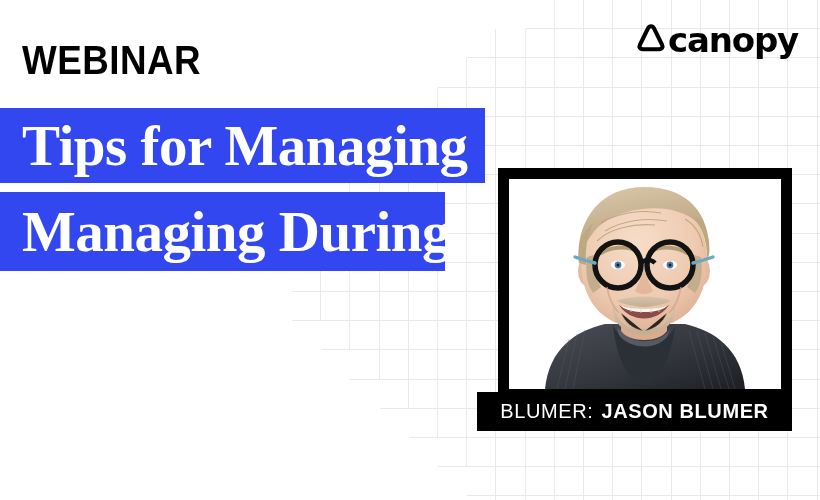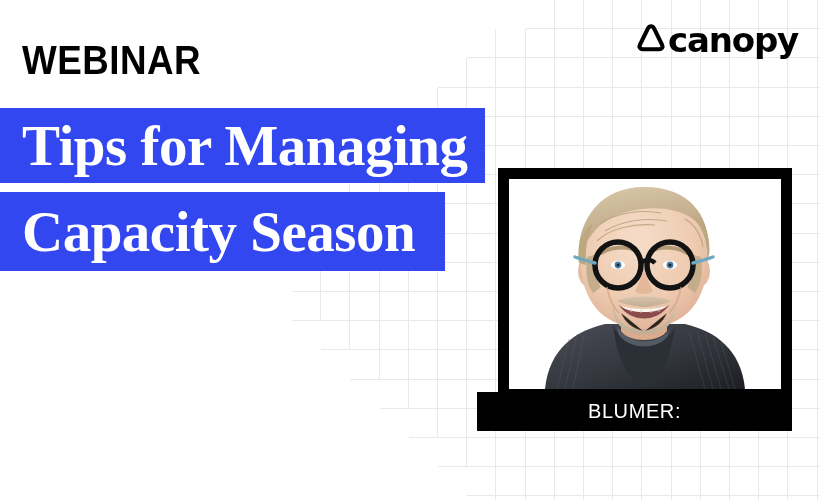--- a/index.html
+++ b/index.html
@@ -421,21 +421,21 @@
       <div class="grid-cell" style="left: 700.8px; top: 496.4px; width: 29.2px; height: 29.2px; border-right-color: rgb(233, 233, 233); border-bottom-color: rgb(233, 233, 233);"></div>
       <div class="grid-cell" style="left: 730px; top: 496.4px; width: 29.2px; height: 29.2px; border-right-color: rgb(233, 233, 233); border-bottom-color: rgb(233, 233, 233);"></div>
       <div class="grid-cell" style="left: 759.2px; top: 496.4px; width: 29.2px; height: 29.2px; border-right-color: rgb(233, 233, 233); border-bottom-color: rgb(233, 233, 233);"></div>
       <div class="grid-cell" style="left: 788.4px; top: 496.4px; width: 29.2px; height: 29.2px; border-right-color: rgb(233, 233, 233); border-bottom-color: rgb(233, 233, 233);"></div>
       <div class="grid-cell" style="left: 817.6px; top: 496.4px; width: 29.2px; height: 29.2px; border-right-color: rgb(233, 233, 233); border-bottom-color: rgb(233, 233, 233);"></div>
     </div>
 
   <div class="eyebrow">WEBINAR</div>
 
   <div class="title-block" id="title-line-1">Tips for Managing</div>
-  <div class="title-block" id="title-line-2">Capacity Season</div>
+  <div class="title-block" id="title-line-2">Managing During</div>
 
   <div class="logo">
     <span class="logo-mark">
       <svg width="32" height="32" viewBox="0 0 32 32" aria-hidden="true">
         <path d="M16 4.2 C17.3 4.2 18.3 5.0 18.9 6.2 L27.0 22.6 C27.6 23.8 27.7 25.0 27.1 25.9
                  C26.5 26.8 25.4 27.2 24.1 27.2 L7.9 27.2 C6.6 27.2 5.5 26.8 4.9 25.9
                  C4.3 25.0 4.4 23.8 5.0 22.6 L13.1 6.2 C13.7 5.0 14.7 4.2 16 4.2 Z" fill="none" stroke="#000000" stroke-width="4.1" stroke-linejoin="round"></path>
       </svg>
     </span>
     <span class="logo-word">canopy</span>
@@ -546,15 +546,16 @@
         <path d="M158 134 C154 144 146 150 136 152"></path>
       </g>
 
       <path d="M98 108 C100 120 104 128 110 134" stroke="#d3a186" stroke-width="1.6" fill="none" opacity="0.7"></path>
       <path d="M172 108 C170 120 166 128 160 134" stroke="#d3a186" stroke-width="1.6" fill="none" opacity="0.7"></path>
     </svg>
   </div>
 
   <div class="speaker-banner">
     <span class="speaker-label">BLUMER:</span>
+    <span class="speaker-name">JASON BLUMER</span>
   </div>
 
 </div>
 
 </body></html>

